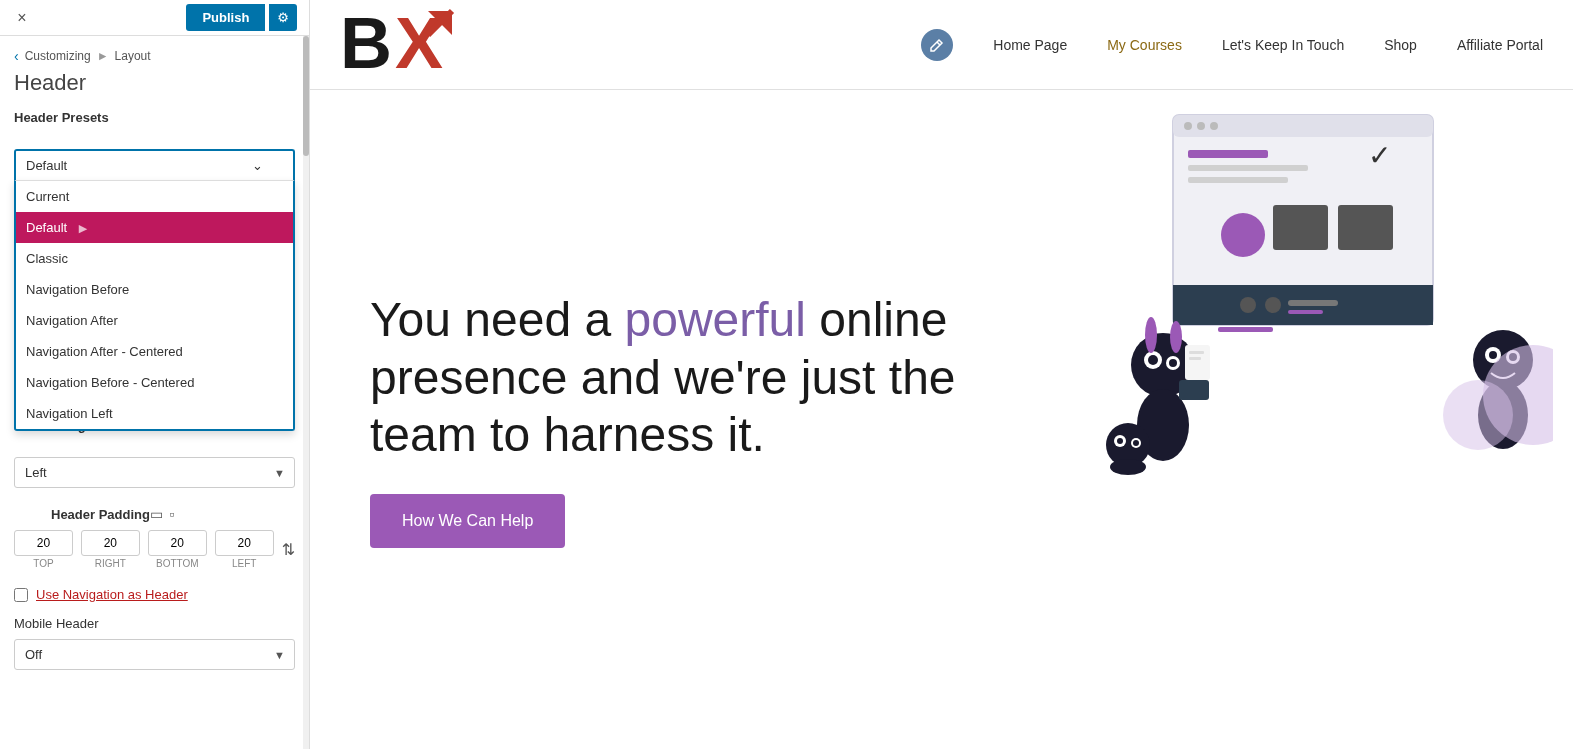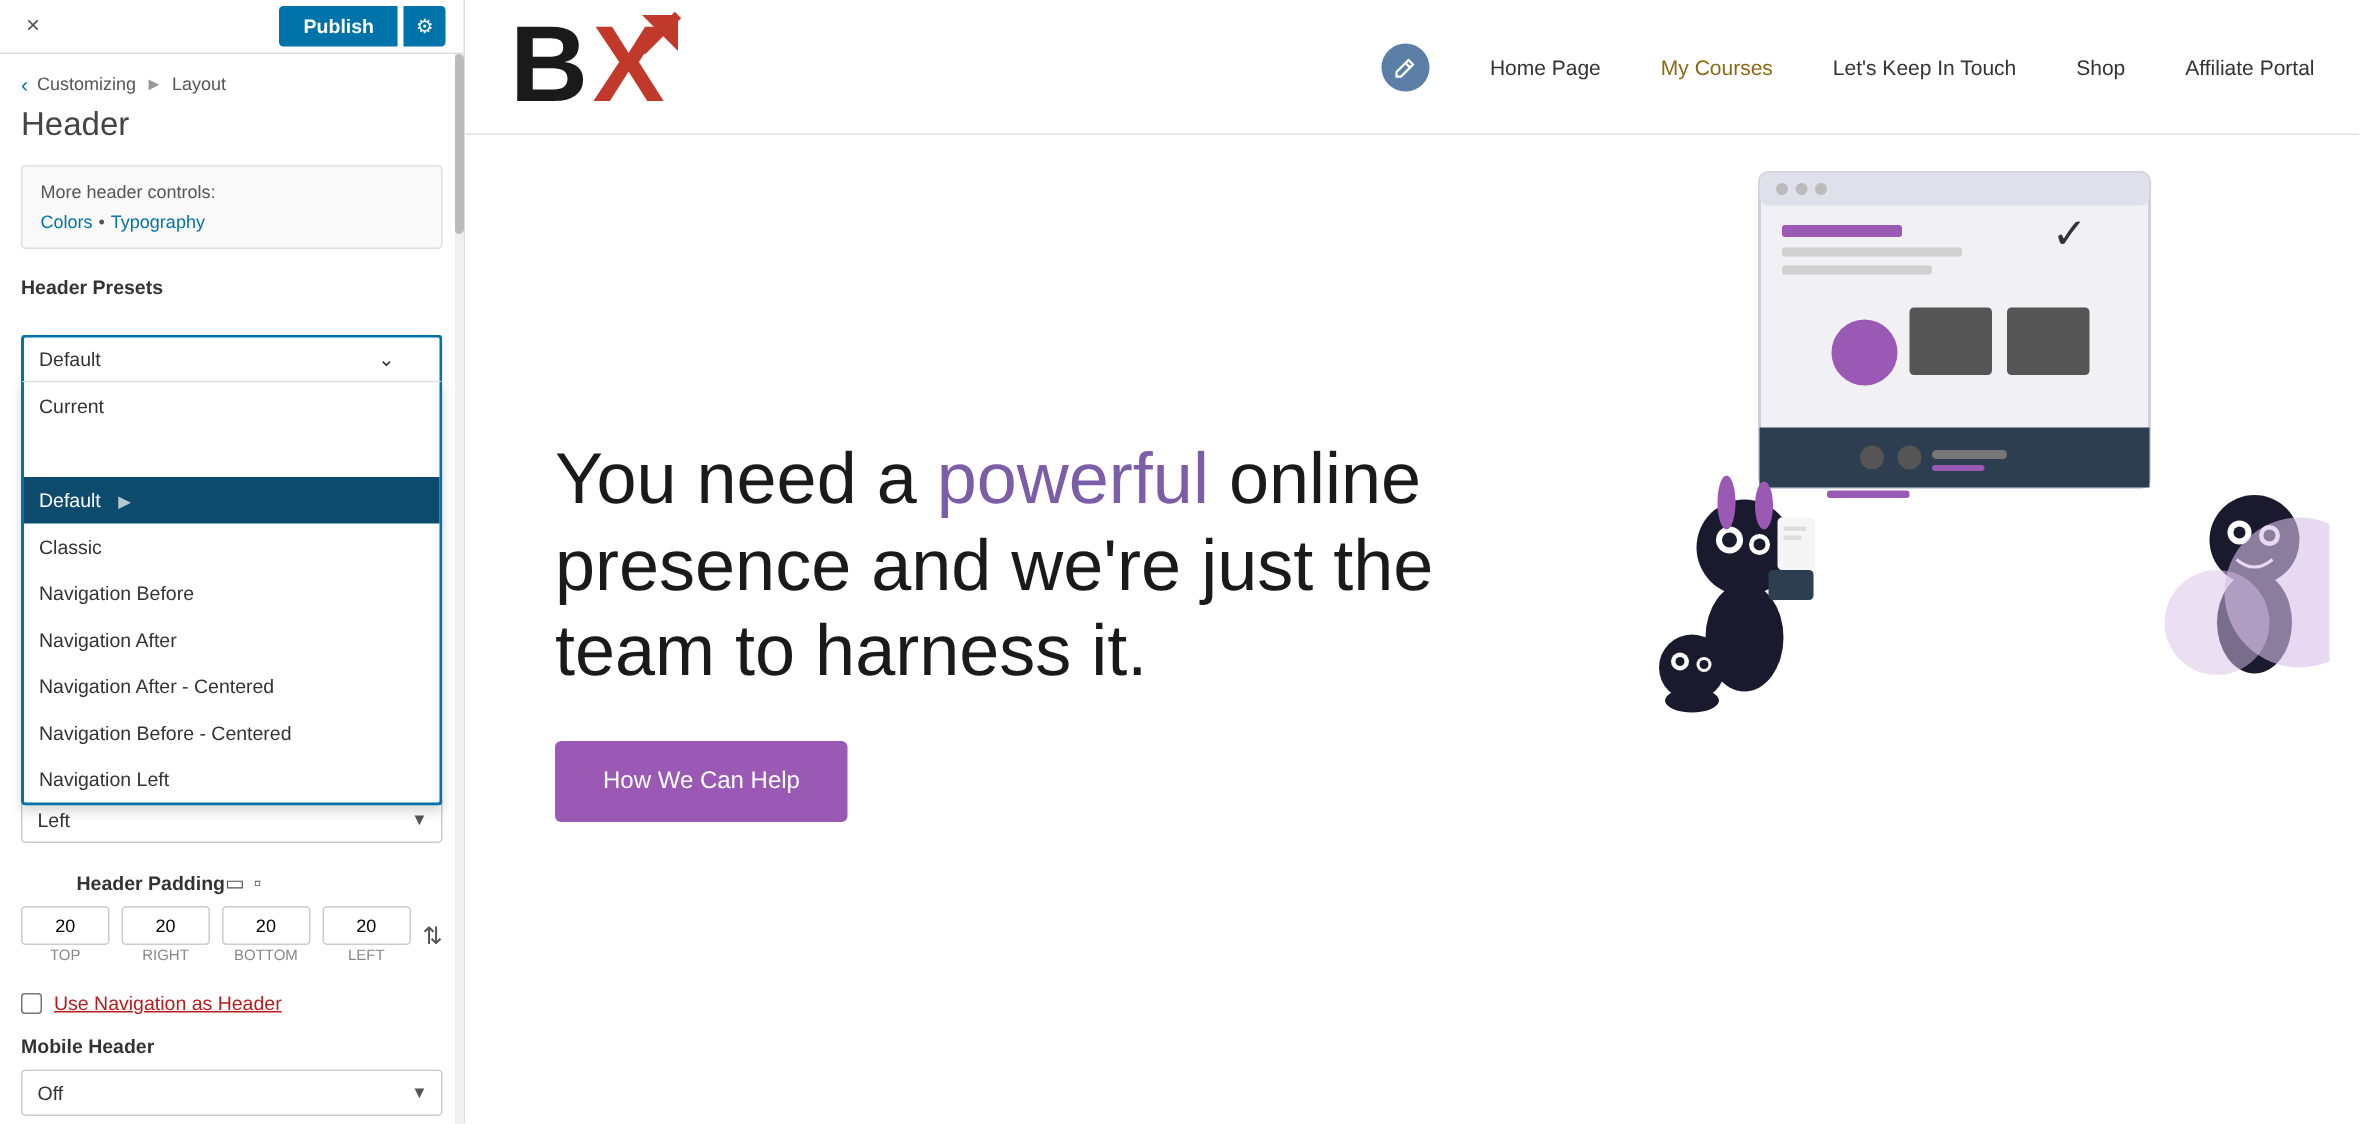--- a/index.html
+++ b/index.html
@@ -187,23 +187,22 @@
     }
 
     .dropdown-item {
       padding: 8px 10px;
       font-size: 13px;
       color: #333;
       cursor: pointer;
     }
 
     .dropdown-item.selected {
-      background: #0c4a6e;
+      background: #be185d;
       color: #fff;
-      margin-top: 32px;
     }
 
     .section-gap {
       margin-bottom: 18px;
     }
 
     .alignment-select {
       width: 100%;
       padding: 7px 30px 7px 10px;
       border: 1px solid #ccc;
@@ -283,21 +282,21 @@
     }
 
     .checkbox-label {
       font-size: 13px;
       color: #b91c1c;
       text-decoration: underline;
     }
 
     .mobile-header-label {
       font-size: 13px;
-      font-weight: 700;
+      font-weight: 400;
       color: #333;
       margin-bottom: 8px;
     }
 
     
     .scroll-track {
       position: absolute;
       right: 0;
       top: 36px;
       bottom: 0;
@@ -435,28 +434,20 @@
 
     <div class="back-nav">
       <span class="back-arrow">‹</span>
       <span class="breadcrumb-text">Customizing</span>
       <span class="breadcrumb-sep">►</span>
       <span class="breadcrumb-current">Layout</span>
     </div>
 
     <div class="section-title">Header</div>
 
-    <div class="more-header-controls">
-      <div class="more-header-label">More header controls:</div>
-      <div class="more-header-links">
-        <span class="link-text">Colors</span>
-        <span class="link-sep"> • </span>
-        <span class="link-text">Typography</span>
-      </div>
-    </div>
 
     <div class="section-gap">
       <div class="control-label">Header Presets</div>
 
       <div class="dropdown-open">
         <div class="dropdown-trigger">
           <span>Default</span>
           <span>⌄</span>
         </div>
         <div class="dropdown-list">

